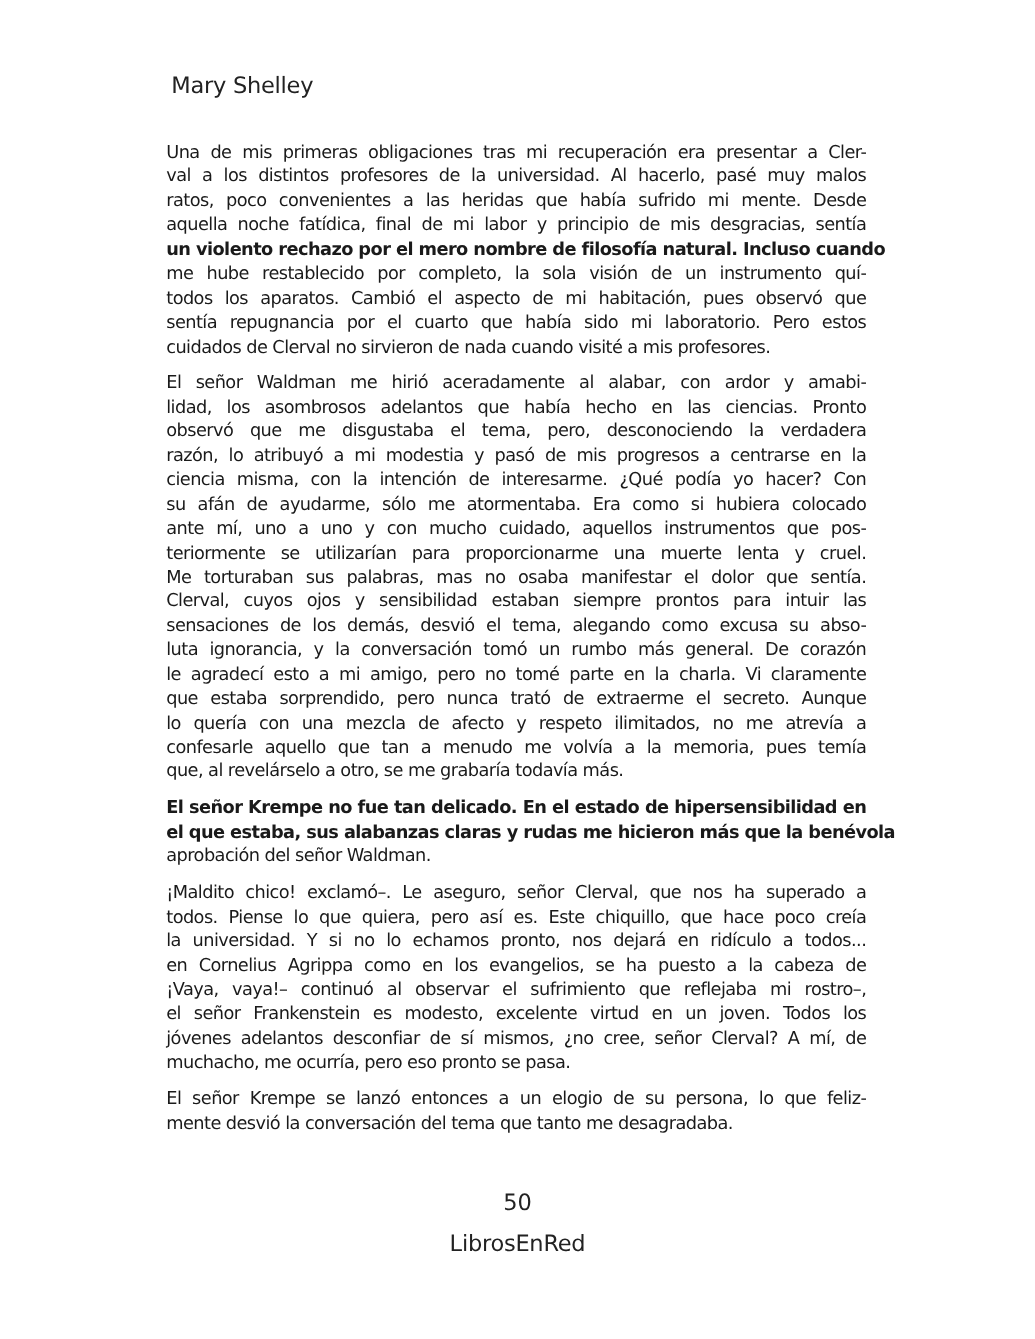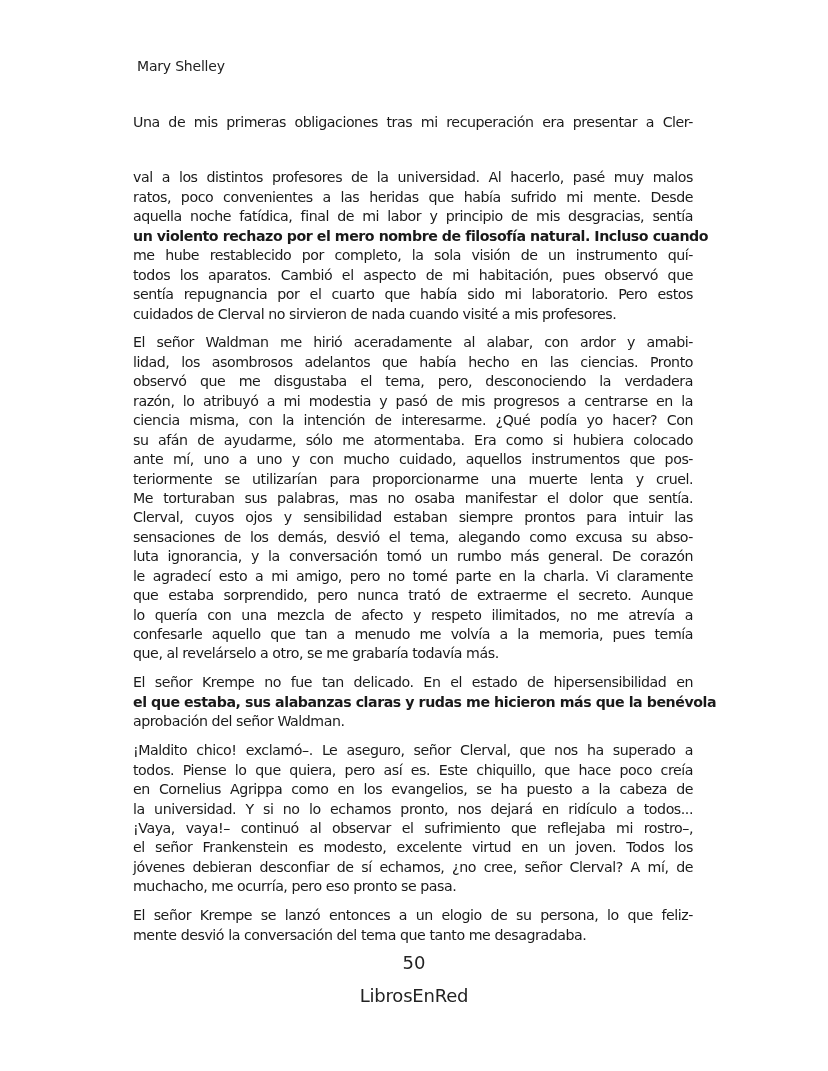--- a/index.html
+++ b/index.html
@@ -1,20 +1,20 @@
 <!DOCTYPE html>
 <html><head>
 <meta charset="utf-8">
 <style>
   html, body { margin: 0; padding: 0; background: #ffffff; }
   body { width: 828px; height: 1071px; position: relative; overflow: hidden; }
   .page { position: absolute; left: 0; top: 0; width: 828px; height: 1071px; background: #fff; }
   .running-head {
     position: absolute; left: 137px; top: 58px;
-    font-family: "DejaVu Sans", sans-serif; font-size: 14px; color: #222;
+    font-family: "DejaVu Sans", sans-serif; font-size: 18px; color: #222;
     letter-spacing: -0.2px;
   }
   .body-text {
     position: absolute; left: 133px; top: 113px; width: 560px;
     font-family: "DejaVu Sans", sans-serif; font-size: 14.2px; color: #1a1a1a;
     letter-spacing: -0.45px;
   }
   .para { margin: 0 0 9.5px 0; }
   .line {
     display: block; height: 19.45px; line-height: 19.45px;
@@ -34,21 +34,21 @@
 </style>
 </head>
 <body>
 
 <div class="page">
   <div class="running-head">Mary Shelley</div>
 
   <div class="body-text">
     <div class="para">
       <span class="line" style="white-space: nowrap; display: block; word-spacing: 0px; text-align: left;">Una de mis primeras obligaciones tras mi recuperación era presentar a Cler-</span>
-      <span class="line" style="white-space: nowrap; display: block; word-spacing: 0px; text-align: left; margin-top: 36px;">val a los distintos profesores de la universidad. Al hacerlo, pasé muy malos</span>
+      <span class="line" style="white-space: nowrap; display: block; word-spacing: 0px; text-align: left;">val a los distintos profesores de la universidad. Al hacerlo, pasé muy malos</span>
       <span class="line" style="white-space: nowrap; display: block; word-spacing: 0px; text-align: left;">ratos, poco convenientes a las heridas que había sufrido mi mente. Desde</span>
       <span class="line" style="white-space: nowrap; display: block; word-spacing: 0px; text-align: left;">aquella noche fatídica, final de mi labor y principio de mis desgracias, sentía</span>
       <span class="line" style="white-space: nowrap; display: block; word-spacing: 0px; text-align: left; font-weight: bold;">un violento rechazo por el mero nombre de filosofía natural. Incluso cuando</span>
       <span class="line" style="white-space: nowrap; display: block; word-spacing: 0px; text-align: left;">me hube restablecido por completo, la sola visión de un instrumento quí-</span>
       <span class="line" style="white-space: nowrap; display: block; word-spacing: 0px; text-align: left;">todos los aparatos. Cambió el aspecto de mi habitación, pues observó que</span>
       <span class="line" style="white-space: nowrap; display: block; word-spacing: 0px; text-align: left;">sentía repugnancia por el cuarto que había sido mi laboratorio. Pero estos</span>
       <span class="line last">cuidados de Clerval no sirvieron de nada cuando visité a mis profesores.</span>
     </div>
 
     <div class="para">
@@ -65,33 +65,33 @@
       <span class="line" style="white-space: nowrap; display: block; word-spacing: 0px; text-align: left;">sensaciones de los demás, desvió el tema, alegando como excusa su abso-</span>
       <span class="line" style="white-space: nowrap; display: block; word-spacing: 0px; text-align: left;">luta ignorancia, y la conversación tomó un rumbo más general. De corazón</span>
       <span class="line" style="white-space: nowrap; display: block; word-spacing: 0px; text-align: left;">le agradecí esto a mi amigo, pero no tomé parte en la charla. Vi claramente</span>
       <span class="line" style="white-space: nowrap; display: block; word-spacing: 0px; text-align: left;">que estaba sorprendido, pero nunca trató de extraerme el secreto. Aunque</span>
       <span class="line" style="white-space: nowrap; display: block; word-spacing: 0px; text-align: left;">lo quería con una mezcla de afecto y respeto ilimitados, no me atrevía a</span>
       <span class="line" style="white-space: nowrap; display: block; word-spacing: 0px; text-align: left;">confesarle aquello que tan a menudo me volvía a la memoria, pues temía</span>
       <span class="line last">que, al revelárselo a otro, se me grabaría todavía más.</span>
     </div>
 
     <div class="para">
-      <span class="line" style="white-space: nowrap; display: block; word-spacing: 0px; text-align: left;">El señor Krempe no fue tan delicado. En el estado de hipersensibilidad en</span>
+      <span class="line" style="white-space: nowrap; display: block; word-spacing: 0px; text-align: left; font-weight: bold;">El señor Krempe no fue tan delicado. En el estado de hipersensibilidad en</span>
       <span class="line" style="white-space: nowrap; display: block; word-spacing: 0px; text-align: left; font-weight: bold;">el que estaba, sus alabanzas claras y rudas me hicieron más que la benévola</span>
       <span class="line last">aprobación del señor Waldman.</span>
     </div>
 
     <div class="para">
       <span class="line" style="white-space: nowrap; display: block; word-spacing: 0px; text-align: left;">¡Maldito chico! exclamó–. Le aseguro, señor Clerval, que nos ha superado a</span>
       <span class="line" style="white-space: nowrap; display: block; word-spacing: 0px; text-align: left;">todos. Piense lo que quiera, pero así es. Este chiquillo, que hace poco creía</span>
+      <span class="line" style="white-space: nowrap; display: block; word-spacing: 0px; text-align: left;">la universidad. Y si no lo echamos pronto, nos dejará en ridículo a todos...</span>
       <span class="line" style="white-space: nowrap; display: block; word-spacing: 0px; text-align: left;">en Cornelius Agrippa como en los evangelios, se ha puesto a la cabeza de</span>
-      <span class="line" style="white-space: nowrap; display: block; word-spacing: 0px; text-align: left;">la universidad. Y si no lo echamos pronto, nos dejará en ridículo a todos...</span>
       <span class="line" style="white-space: nowrap; display: block; word-spacing: 0px; text-align: left;">¡Vaya, vaya!– continuó al observar el sufrimiento que reflejaba mi rostro–,</span>
       <span class="line" style="white-space: nowrap; display: block; word-spacing: 0px; text-align: left;">el señor Frankenstein es modesto, excelente virtud en un joven. Todos los</span>
-      <span class="line" style="white-space: nowrap; display: block; word-spacing: 0px; text-align: left;">jóvenes debieran desconfiar de sí echamos, ¿no cree, señor Clerval? A mí, de</span>
+      <span class="line" style="white-space: nowrap; display: block; word-spacing: 0px; text-align: left;">jóvenes adelantos desconfiar de sí mismos, ¿no cree, señor Clerval? A mí, de</span>
       <span class="line last">muchacho, me ocurría, pero eso pronto se pasa.</span>
     </div>
 
     <div class="para">
       <span class="line" style="white-space: nowrap; display: block; word-spacing: 0px; text-align: left;">El señor Krempe se lanzó entonces a un elogio de su persona, lo que feliz-</span>
       <span class="line last">mente desvió la conversación del tema que tanto me desagradaba.</span>
     </div>
   </div>
 
   <div class="folio">50</div>

